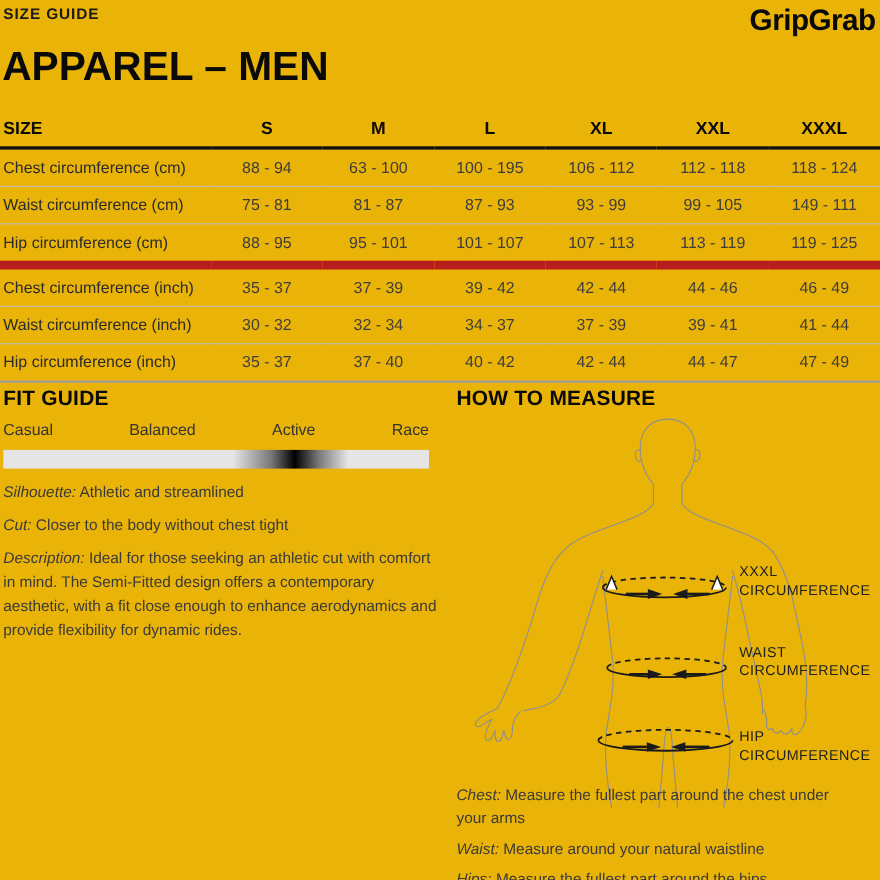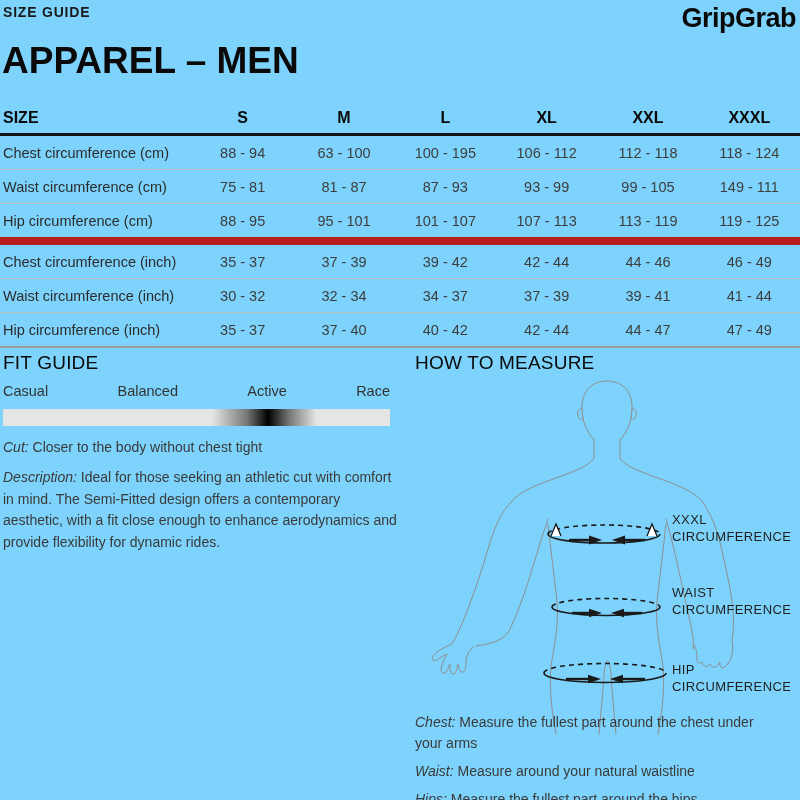--- a/index.html
+++ b/index.html
@@ -1,36 +1,36 @@
 <!DOCTYPE html>
 <html><head>
 <meta charset="utf-8">
 <style>
   html,body { margin:0; padding:0; background:#fff; }
   body { font-family:"Liberation Sans", sans-serif; color:#111; }
-  .page { position:relative; width:800px; height:800px; background:#7dd3fc; overflow:hidden; }
+  .page { position:relative; width:800px; height:800px; background:#eab308; overflow:hidden; }
 
   
   .eyebrow { position:absolute; left:3px; top:4px; font-size:14px; font-weight:600; letter-spacing:0.8px; color:#1a1a1a; }
   .brand   { position:absolute; right:4px; top:3px; font-size:27px; font-weight:800; letter-spacing:-0.5px; color:#0a0a0a; }
   .title   { position:absolute; left:2px; top:40px; margin:0; font-size:37px; font-weight:800; letter-spacing:0; color:#0a0a0a; }
 
   
   table.size-table { position:absolute; left:0; top:102px; width:800px; border-collapse:collapse; table-layout:fixed; }
   .size-table col.label-col { width:192px; }
   .size-table th, .size-table td { padding:0; height:33px; vertical-align:middle; text-align:center; }
   .size-table thead th { font-size:16px; font-weight:800; color:#0a0a0a; border-bottom:3px solid #111; height:31px; }
   .size-table th.lbl, .size-table td.lbl { text-align:left; padding-left:3px; }
   .size-table tbody td { font-size:14.5px; color:#3d3d3d; border-bottom:1px solid #bdbdbd; }
   .size-table tbody td.lbl { color:#2b2b2b; }
   .size-table tr.group-end td { border-bottom:8px solid #b91c1c; }
   .size-table tr.last td { border-bottom:2px solid #9c9c9c; }
 
   
-  .section-heading { margin:0; font-size:19px; font-weight:400; letter-spacing:0.2px; color:#0a0a0a; }
+  .section-heading { margin:0; font-size:19px; font-weight:700; letter-spacing:0.2px; color:#0a0a0a; }
 
   
   .fit-panel { position:absolute; left:3px; top:352px; width:400px; height:250px; }
   .fit-scale-labels { position:absolute; top:31px; left:0; width:387px; display:flex; justify-content:space-between; font-size:14.5px; color:#333; }
   .fit-bar { position:absolute; top:57px; left:0; width:387px; height:17px;
              background:linear-gradient(90deg,#e5e5e5 0%,#e5e5e5 54%,#777 63%,#000 68.5%,#777 74%,#e5e5e5 81%,#e5e5e5 100%); }
   .fit-details { position:absolute; top:85px; left:0; width:400px; }
   p.detail { margin:0 0 8.5px; font-size:14px; line-height:21.6px; color:#3a3a3a; }
   p.detail em { font-style:italic; color:#3a3a3a; }
 
@@ -134,20 +134,21 @@
   <div class="fit-panel">
     <h2 class="section-heading">FIT GUIDE</h2>
     <div class="fit-scale-labels">
       <span>Casual</span>
       <span>Balanced</span>
       <span>Active</span>
       <span>Race</span>
     </div>
     <div class="fit-bar"></div>
     <div class="fit-details">
+      <p class="detail"><em>Silhouette:</em> <span>Athletic and streamlined</span></p>
       <p class="detail"><em>Cut:</em> <span>Closer to the body without chest tight</span></p>
       <p class="detail"><em>Description:</em> <span>Ideal for those seeking an athletic cut with comfort in mind. The Semi-Fitted design offers a contemporary aesthetic, with a fit close enough to enhance aerodynamics and provide flexibility for dynamic rides.</span></p>
     </div>
   </div>
 
   <div class="htm-panel">
     <h2 class="section-heading">HOW TO MEASURE</h2>
   </div>
 
   <svg class="figure-svg" viewBox="430 374 370 362" xmlns="http://www.w3.org/2000/svg">

